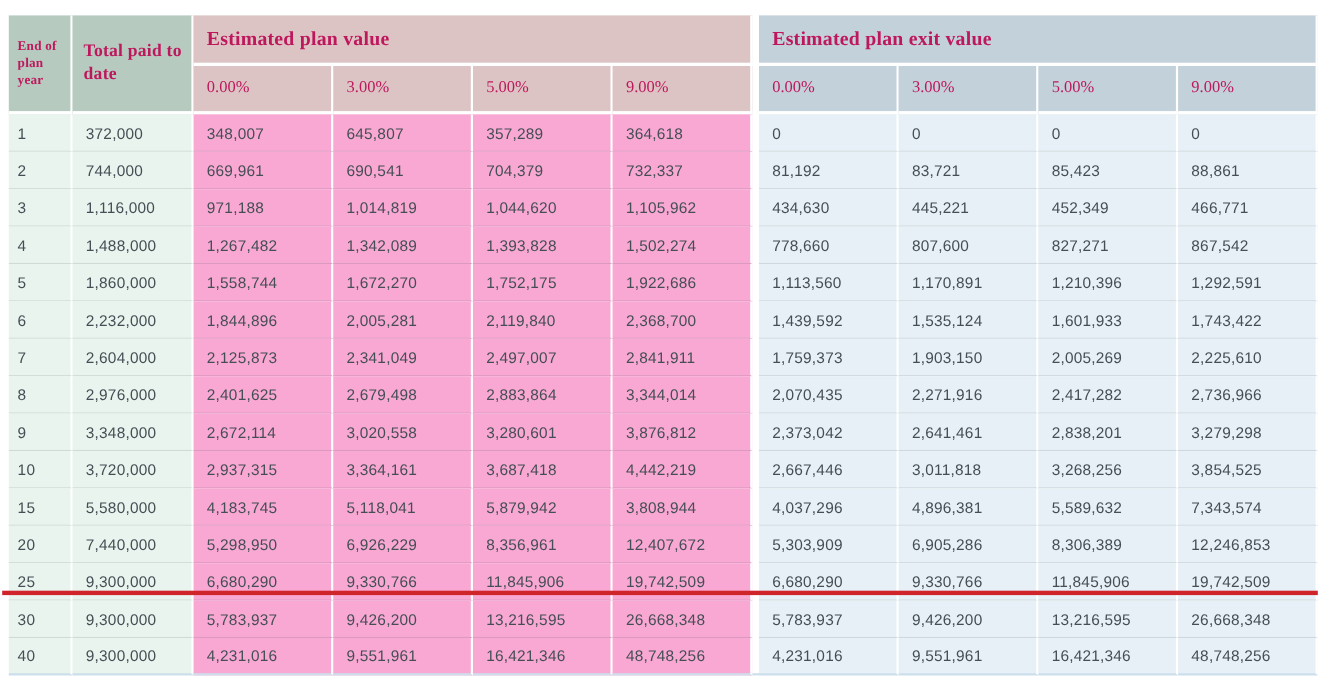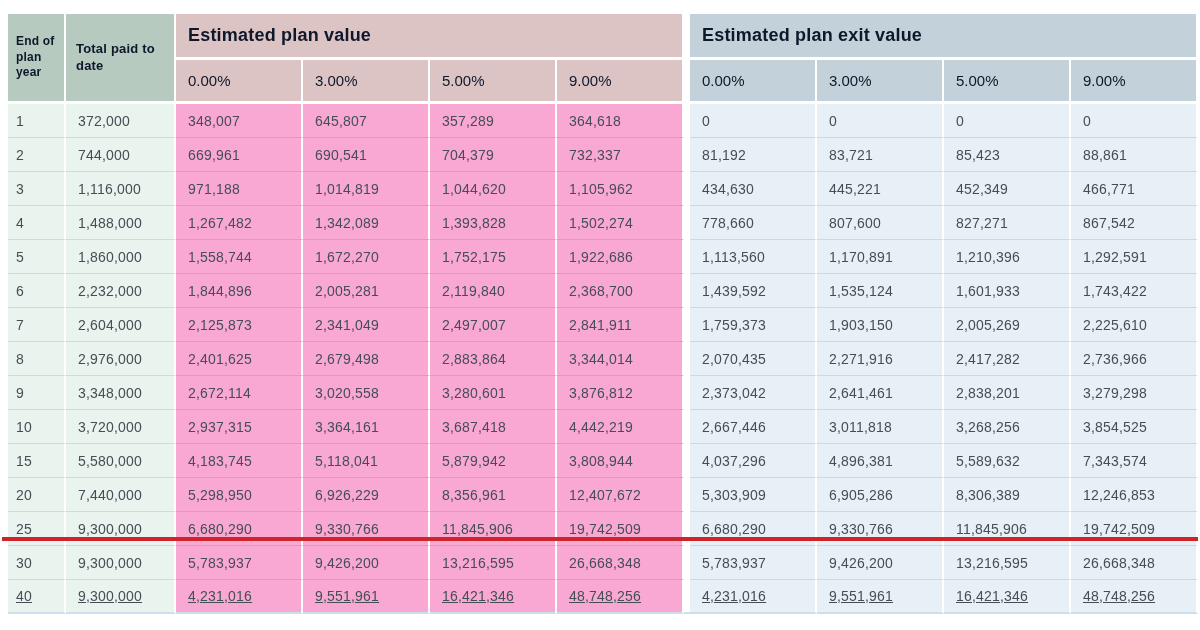--- a/index.html
+++ b/index.html
@@ -8,45 +8,46 @@
     font-family:"Liberation Sans", sans-serif;
   }
   .canvas{position:absolute;left:8px;top:14px;}
   table.plan-table{
     border-collapse:separate;border-spacing:0;table-layout:fixed;width:1190px;
   }
   th,td{box-sizing:border-box;vertical-align:middle;text-align:left;overflow:hidden;white-space:nowrap;}
 
   
   thead th{
-    font-weight:600;color:#0f172a;
+    font-weight:600;color:#be185d;
     border-right:2px solid #ffffff;border-bottom:3px solid #ffffff;
     padding-left:12px;
+    font-family:Liberation Serif, serif;
   }
   .row-group th{height:46px;font-size:18px;letter-spacing:.2px;}
   .row-rates th{height:44px;font-size:15px;font-weight:500;}
   .h-green{background:#b6cabf;}
   .h-rose{background:#ddc4c4;}
   .h-blue{background:#c3d1da;}
   .h-gap{background:#ffffff;border-right:none !important;border-bottom:none !important;padding:0;}
   th.c-year{font-size:12px;line-height:1.3;padding-left:8px;padding-right:4px;white-space:normal;}
-  th.c-total{font-size:13px;line-height:1.3;padding-left:10px;white-space:normal;}
+  th.c-total{font-size:16px;line-height:1.3;padding-left:10px;white-space:normal;}
 
   
   tbody td{
     height:34px;font-size:14px;font-weight:400;color:#454e54;letter-spacing:.2px;
     border-right:2px solid #ffffff;border-bottom:1px solid rgba(55,69,78,0.14);
     padding-left:12px;
   }
   tbody td.c-year{padding-left:8px;}
   td.c-year,td.c-total{background:#e9f4ee;}
   td.c-pv{background:#f9a8d4;}
   td.c-ev{background:#e7f0f6;}
   td.c-gap{background:#ffffff;border-right:none;border-bottom:none;padding:0;}
-  tbody tr:last-child td{border-bottom:2px solid #cddfeb;text-decoration:underline;}
+  tbody tr:last-child td{border-bottom:2px solid #cddfeb;}
   tbody tr:last-child td.c-gap{border-bottom:2px solid #cddfeb;}
 
   
   .milestone-line{
     position:absolute;left:-6px;top:523px;width:1196px;height:4px;
     background:#d0242b;z-index:5;
   }
 </style>
 </head>
 <body>

